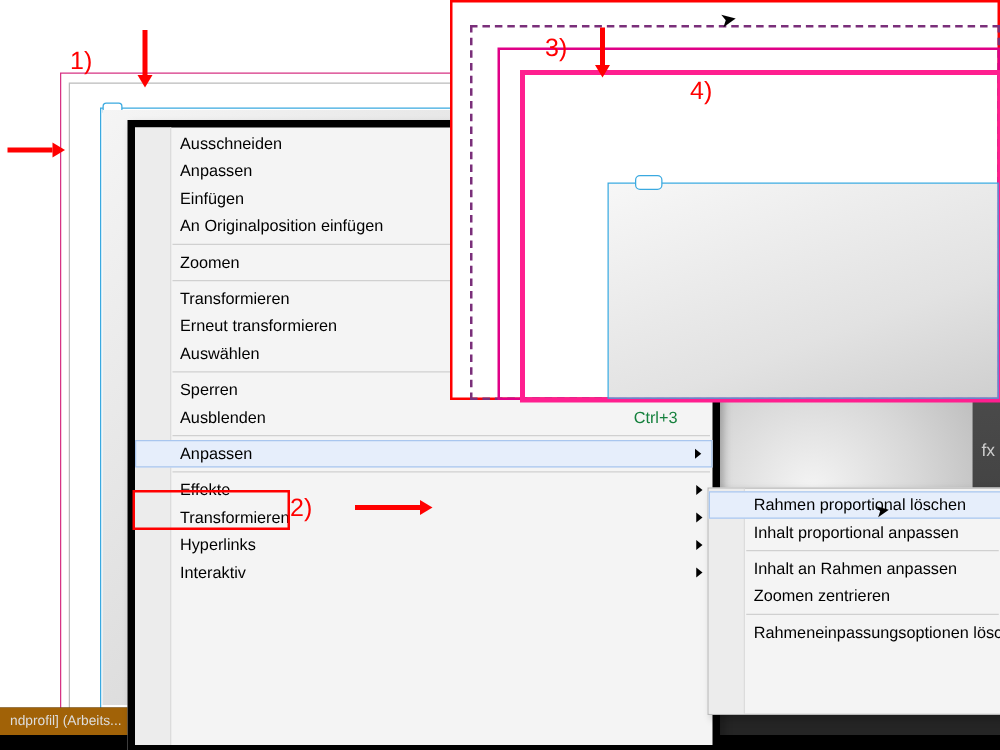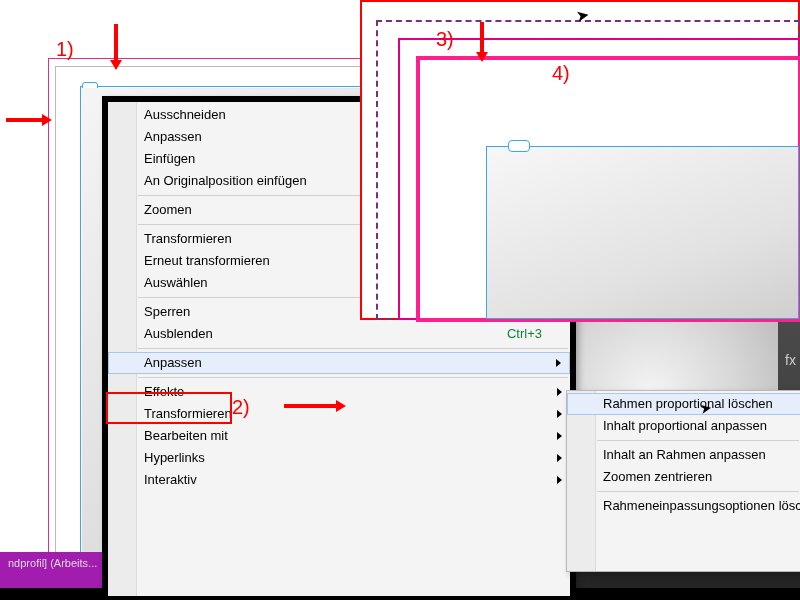--- a/index.html
+++ b/index.html
@@ -5,21 +5,21 @@
   html,body{margin:0;padding:0;width:800px;height:600px;font-family:"Segoe UI",Tahoma,sans-serif;font-size:13px;background:#fff;overflow:hidden;color:#000}
   .stage{position:relative;width:800px;height:600px;background:#fff}
   
   .page-border{position:absolute;border:1px solid #bbb}
   .magenta-outer{position:absolute;border:1px solid #d63384}
   .cyan-frame{position:absolute;border:1px solid #3aa9e0;background:#fff}
   .link-ico{position:absolute;width:14px;height:8px;border:1px solid #3aa9e0;border-radius:3px;background:#fff}
   .canvas-grad{position:absolute;background:linear-gradient(135deg,#f5f5f5 0%,#d6d6d6 55%,#bcbcbc 100%)}
   
   .taskbar{position:absolute;left:0;right:0;bottom:12px;height:22px;background:#252525}
-  .taskbtn{position:absolute;bottom:0;left:0;height:36px;padding:0 8px;font-size:11px;color:#ddd;background:#a21caf;line-height:22px;white-space:nowrap;overflow:hidden;max-width:110px;text-overflow:ellipsis}
+  .taskbtn{position:absolute;bottom:0;left:0;height:22px;padding:0 8px;font-size:11px;color:#ddd;background:#a16207;line-height:22px;white-space:nowrap;overflow:hidden;max-width:110px;text-overflow:ellipsis}
   .blackbar{position:absolute;left:0;right:0;bottom:0;height:12px;background:#000}
   
   .menu{position:absolute;background:#f4f4f4;border:6px solid #000000;box-shadow:3px 3px 6px rgba(0,0,0,.25)}
   .menu .gutter{position:absolute;left:0;top:0;bottom:0;width:28px;background:#ececec;border-right:1px solid #dcdcdc}
   .menu .items{position:relative;padding:2px 0}
   .mi{position:relative;height:22px;line-height:22px;padding:0 28px 0 36px;white-space:nowrap;cursor:default}
   .mi.active{background:#e6eefb;border:1px solid #a9c6ee;height:20px;line-height:20px;padding:0 27px 0 35px}
   .mi .shortcut{position:absolute;right:28px;top:0;line-height:inherit;color:#15803d}
   .mi .arrow{position:absolute;right:8px;top:50%;margin-top:-4px;width:0;height:0;border-top:4px solid transparent;border-bottom:4px solid transparent;border-left:5px solid #000}
   .sep{height:0;margin:3px 2px 3px 30px;border-top:1px solid #d0d0d0}
@@ -82,21 +82,20 @@
         <div class="mi"><span>Erneut transformieren</span><span class="arrow"></span></div>
         <div class="mi"><span>Auswählen</span><span class="arrow"></span></div>
         <div class="sep"></div>
         <div class="mi"><span>Sperren</span><span class="shortcut">Ctrl+L</span></div>
         <div class="mi"><span>Ausblenden</span><span class="shortcut">Ctrl+3</span></div>
         <div class="sep"></div>
         <div class="mi active"><span>Anpassen</span><span class="arrow"></span></div>
         <div class="sep"></div>
         <div class="mi"><span>Effekte</span><span class="arrow"></span></div>
         <div class="mi"><span>Transformieren</span><span class="arrow"></span></div>
-        <div class="mi"><span>Bearbeiten mit</span><span class="arrow"></span></div>
         <div class="mi"><span>Hyperlinks</span><span class="arrow"></span></div>
         <div class="mi"><span>Interaktiv</span><span class="arrow"></span></div>
       </div>
   </div>
 
   <div class="redbox" style="left:106px;top:392px;width:122px;height:28px"></div>
 
   <div class="submenu" id="sub" style="left:566px;top:390px;width:234px;height:180px">
     <div class="gutter"></div>
     <div class="items" id="sub-items">

